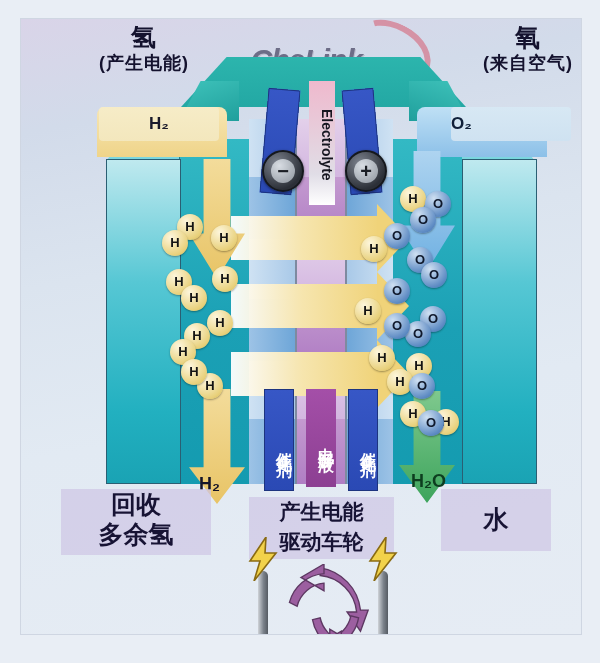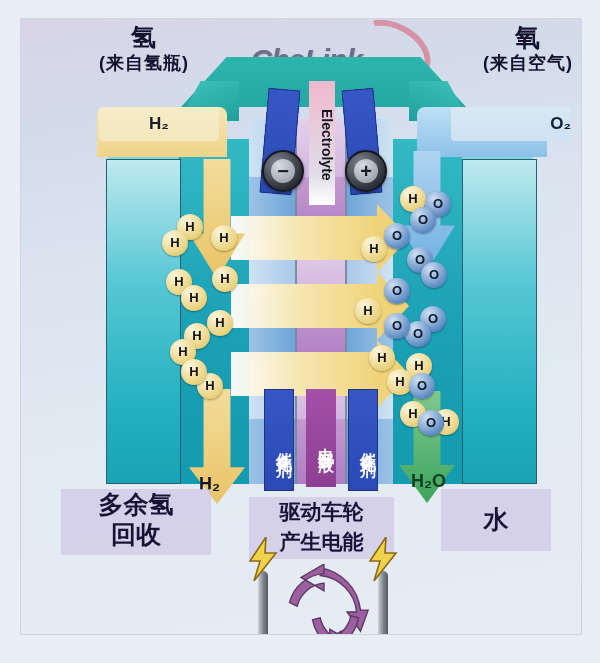--- a/index.html
+++ b/index.html
@@ -60,21 +60,21 @@
      background:linear-gradient(180deg,#33b9c4 0%,#1ba0b5 55%,#149bb0 100%);
      border-left:1px solid #1e7d8e;border-right:1px solid #1e7d8e;}
   #chanL{left:158px;width:70px;}
   #chanR{left:371px;width:70px;}
 
   
   .gastab{position:absolute;height:34px;line-height:34px;font-weight:bold;font-size:17px;
      color:#1a1a2a;border-radius:4px;}
   #tabH{left:78px;top:88px;width:120px;text-align:center;
      background:linear-gradient(180deg,#f6ecc7,#f3e7bd);}
-  #tabO{left:430px;top:88px;width:120px;text-align:right;
+  #tabO{left:430px;top:88px;width:120px;text-align:left;
      background:linear-gradient(180deg,#d7e8f4,#cfe2f1);color:#10203a;}
 
   
   #stack{position:absolute;left:228px;top:100px;width:144px;height:365px;}
   .lay{position:absolute;left:0;width:144px;display:flex;}
   .lay .pL{flex:0 0 46px;background:linear-gradient(90deg,#9dc3e6,#6ea6d8);}
   .lay .pM{flex:1;background:linear-gradient(180deg,#c49ad0,#b07ec4);
      border-left:2px solid #7e8aa0;border-right:2px solid #7e8aa0;}
   .lay .pR{flex:0 0 46px;background:linear-gradient(90deg,#6ea6d8,#9dc3e6);}
   .lay.light .pL{background:linear-gradient(90deg,#cfe2f3,#a9c9e8);}
@@ -157,21 +157,21 @@
   .boltsvg{position:absolute;}
 </style>
 </head>
 <body>
 
 <div id="stage">
   <div id="frame">
 
     <div class="hd" id="hd-left">
       <span class="big">氢</span>
-      <span class="sub">(来自氢瓶)</span>
+      <span class="sub">(产生电能)</span>
     </div>
     <div class="hd" id="hd-right">
       <span class="big">氧</span>
       <span class="sub">(来自空气)</span>
     </div>
 
     <div id="wm-swirl"></div>
     <div id="wm">
       <span>CheLink</span><span class="r sm">.com</span>
     </div>
@@ -292,26 +292,26 @@
         <div class="atom o" style="left: 400px; top: 243px;">O</div>
         <div class="atom o" style="left: 363px; top: 259px;">O</div>
         <div class="atom o" style="left: 399px; top: 287px;">O</div>
         <div class="atom o" style="left: 384px; top: 302px;">O</div>
         <div class="atom o" style="left: 363px; top: 294px;">O</div>
         <div class="atom o" style="left: 388px; top: 354px;">O</div>
         <div class="atom o" style="left: 397px; top: 391px;">O</div>
       </div>
 
     <div class="cap" id="capL">
+      <div>回收</div>
       <div>多余氢</div>
-      <div>回收</div>
     </div>
     <div class="cap" id="capC">
+      <div>产生电能</div>
       <div>驱动车轮</div>
-      <div>产生电能</div>
     </div>
     <div class="cap" id="capR">水</div>
 
     <div class="rod" id="rodL"></div>
     <div class="rod" id="rodR"></div>
 
     <svg class="boltsvg" style="left:225px;top:518px;" width="34" height="44" viewBox="0 0 34 44">
       <polygon points="20,0 4,24 14,24 8,44 30,16 19,16" fill="#f2d24a" stroke="#8a6b12" stroke-width="1.6"></polygon>
     </svg>
     <svg class="boltsvg" style="left:345px;top:518px;" width="34" height="44" viewBox="0 0 34 44">

